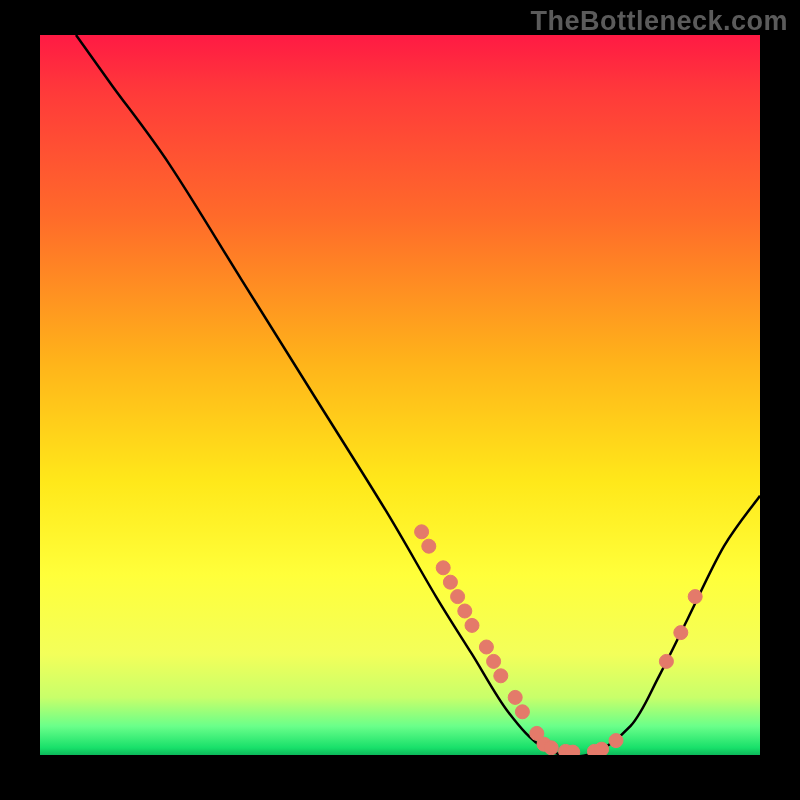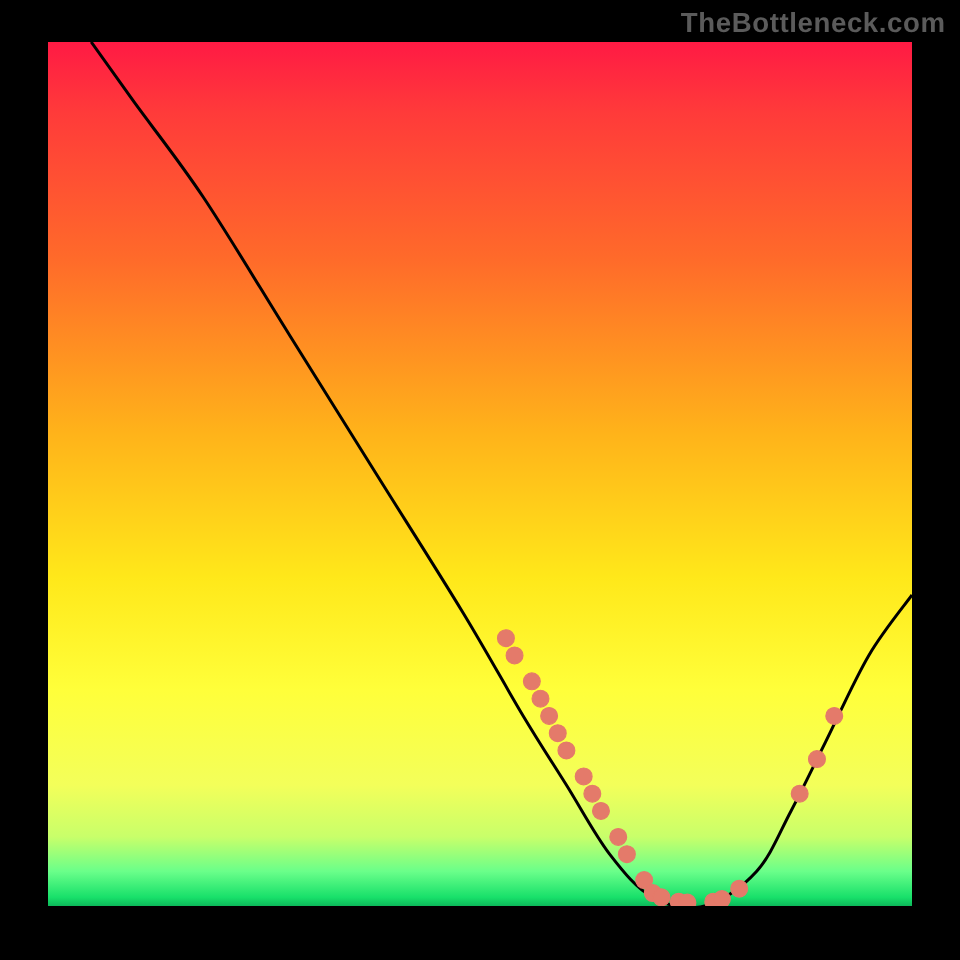--- a/index.html
+++ b/index.html
@@ -15,21 +15,21 @@
     position: relative;
     width: 800px;
     height: 800px;
     background: #000;
   }
   .attribution {
     position: absolute;
     top: 6px;
     right: 12px;
     color: #5b5b5b;
-    font-size: 23px;
+    font-size: 27px;
     font-weight: 600;
     letter-spacing: 0.5px;
     z-index: 10;
   }
   .plot-area {
     position: absolute;
     left: 40px;
     top: 35px;
     width: 720px;
     height: 720px;

